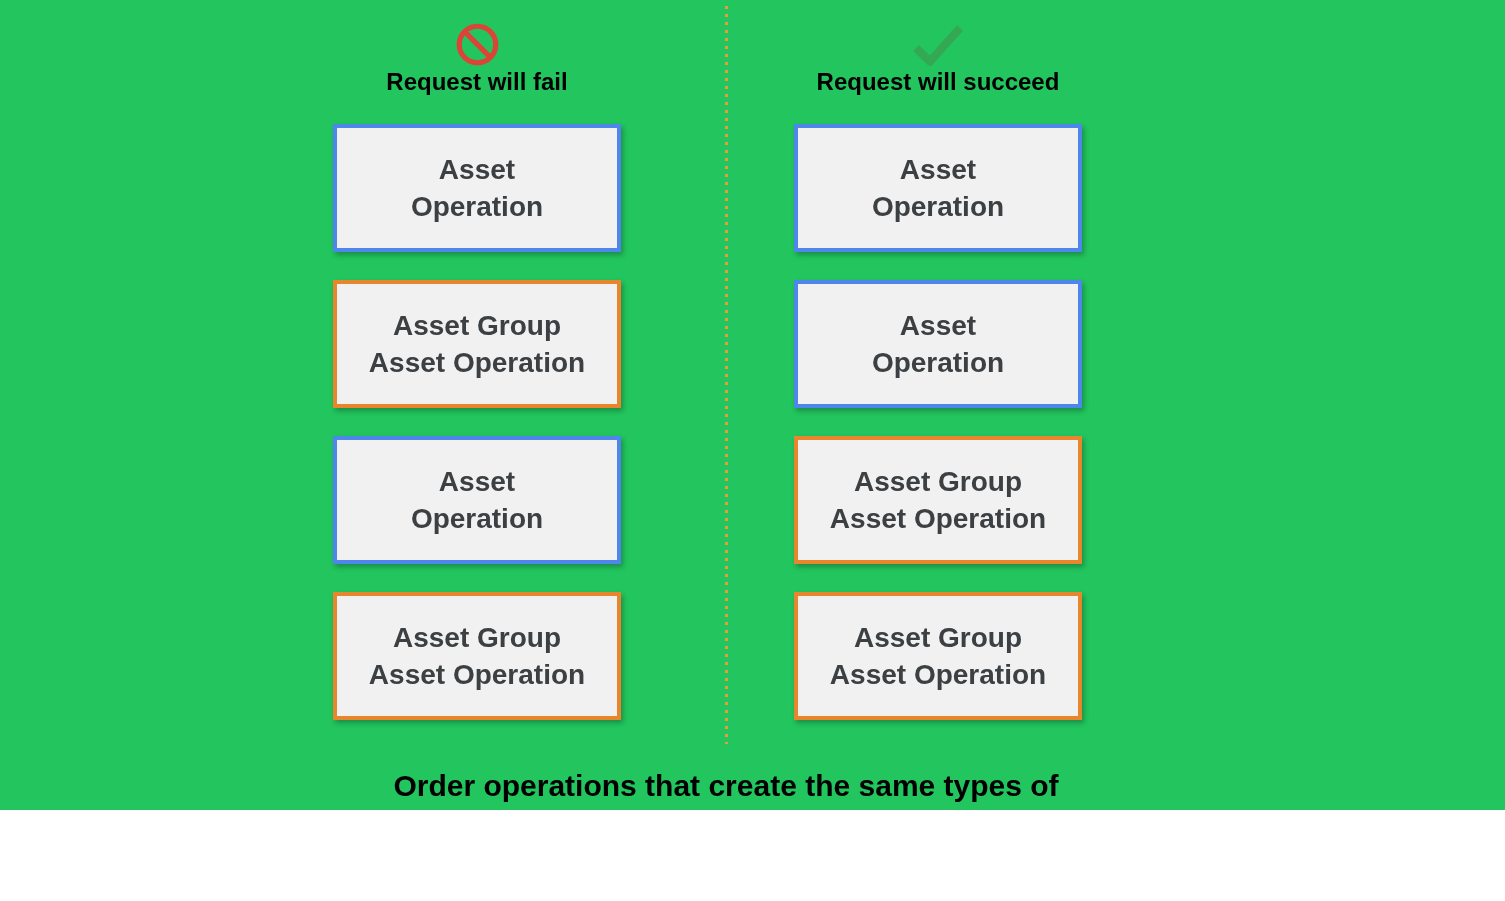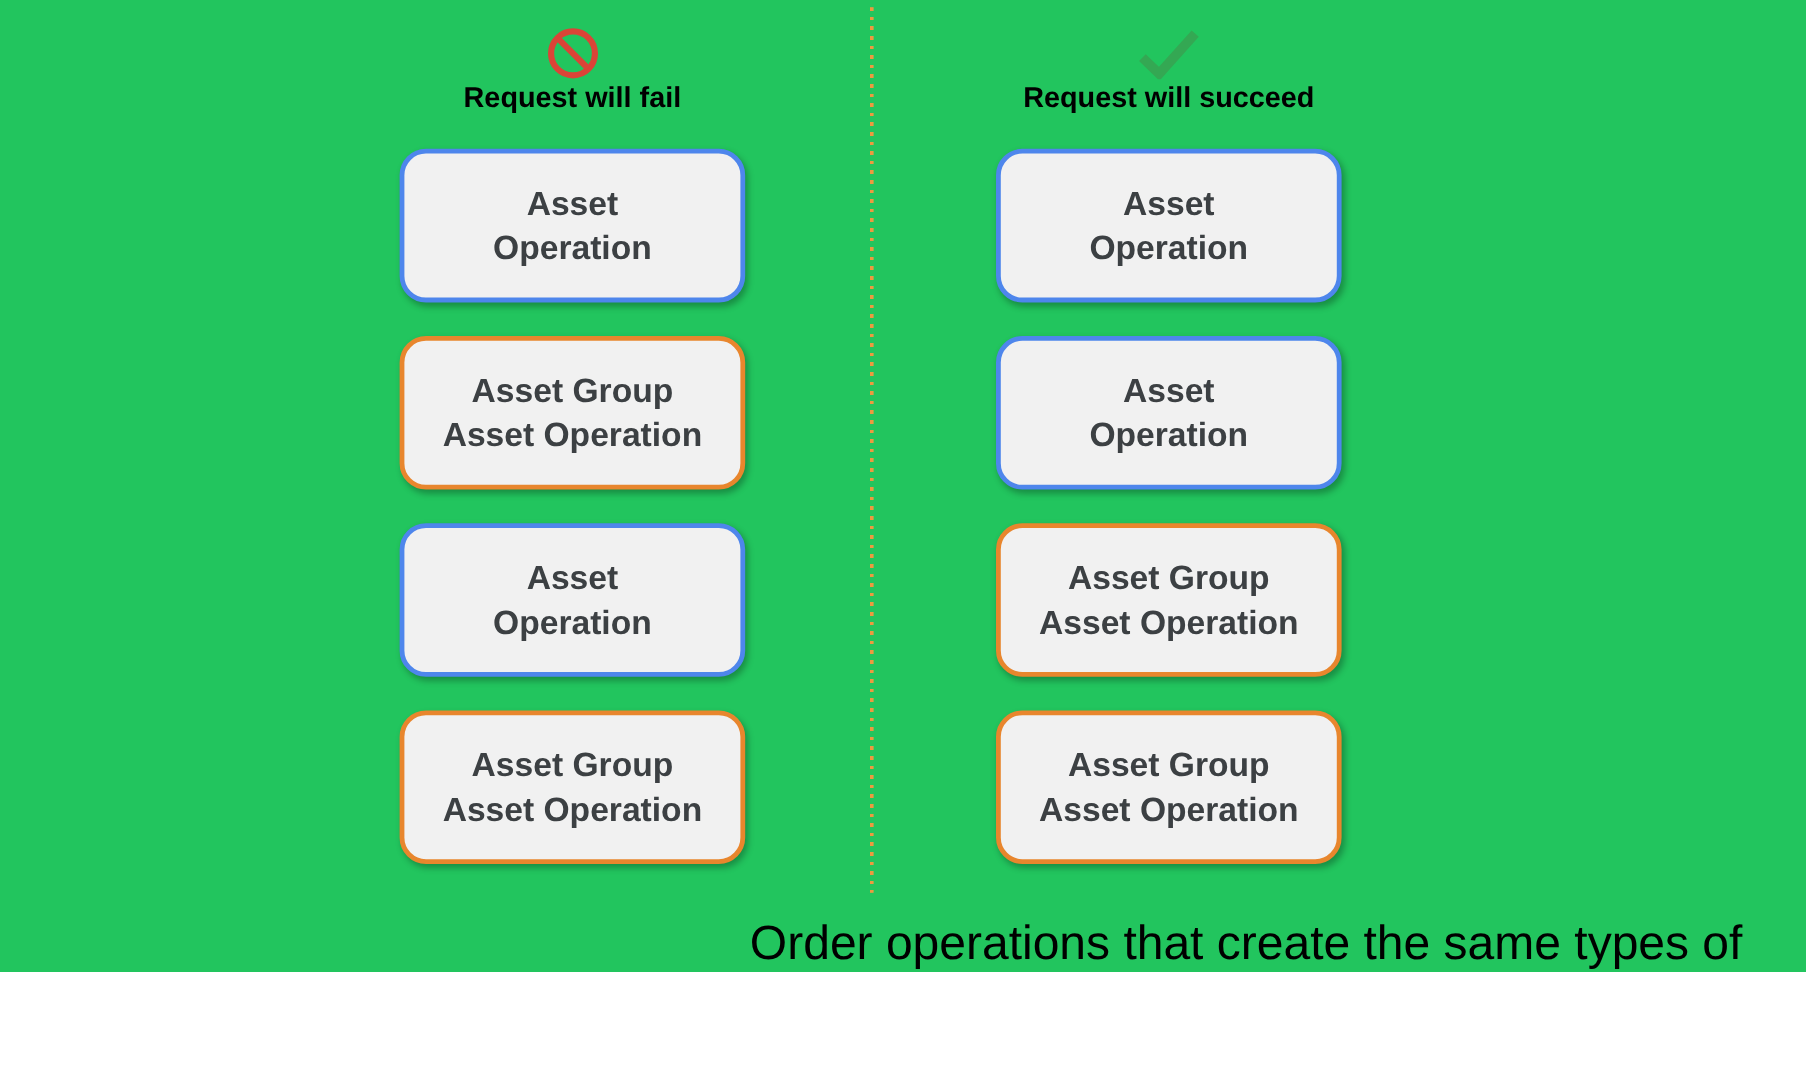--- a/index.html
+++ b/index.html
@@ -21,21 +21,21 @@
   }
   .column{
     position:absolute;
     top:0;
     width:288px;
     display:flex;
     flex-direction:column;
     align-items:center;
   }
   .column.fail{left:333px;}
-  .column.succeed{left:830px;}
+  .column.succeed{left:794px;}
   .col-icon{
     height:48px;
     margin-top:20px;
     display:flex;
     align-items:center;
     justify-content:center;
   }
   .col-title{
     font-size:24px;
     font-weight:700;
@@ -43,21 +43,21 @@
     line-height:28px;
     white-space:nowrap;
   }
   .box{
     box-sizing:border-box;
     width:288px;
     height:128px;
     margin-top:28px;
     background:var(--box-bg);
     border:4px solid #999;
-    border-radius:22px;
+    border-radius:0;
     display:flex;
     flex-direction:column;
     align-items:center;
     justify-content:center;
     text-align:center;
     font-size:28px;
     font-weight:700;
     color:var(--box-text);
     line-height:37px;
     box-shadow:2px 3px 5px rgba(0,0,0,0.28);
@@ -71,23 +71,23 @@
     top:6px;
     width:3px;
     height:738px;
     background-image:repeating-linear-gradient(to bottom,var(--divider) 0 3px,transparent 3px 8px);
   }
   .caption{
     position:absolute;
     top:767px;
     left:0;
     width:1452px;
-    text-align:right;
-    font-size:40px;
-    font-weight:400;
+    text-align:center;
+    font-size:30px;
+    font-weight:700;
     color:var(--heading);
     line-height:38px;
   }
 </style>
 </head>
 <body>
 
 <div class="canvas">
 
   <div class="column fail">

